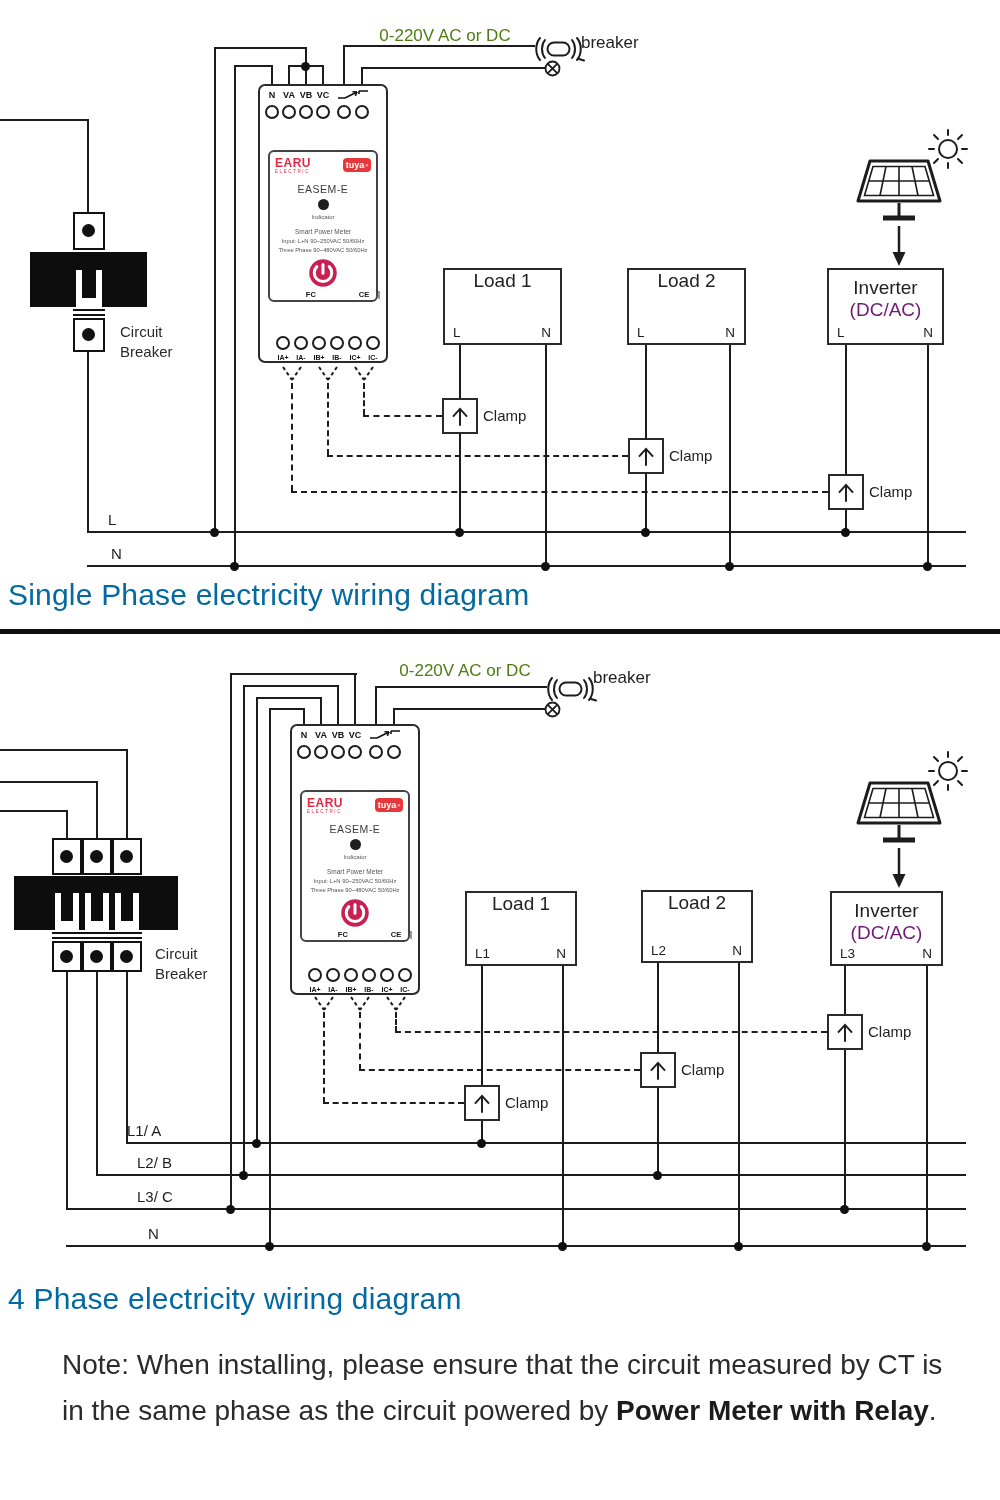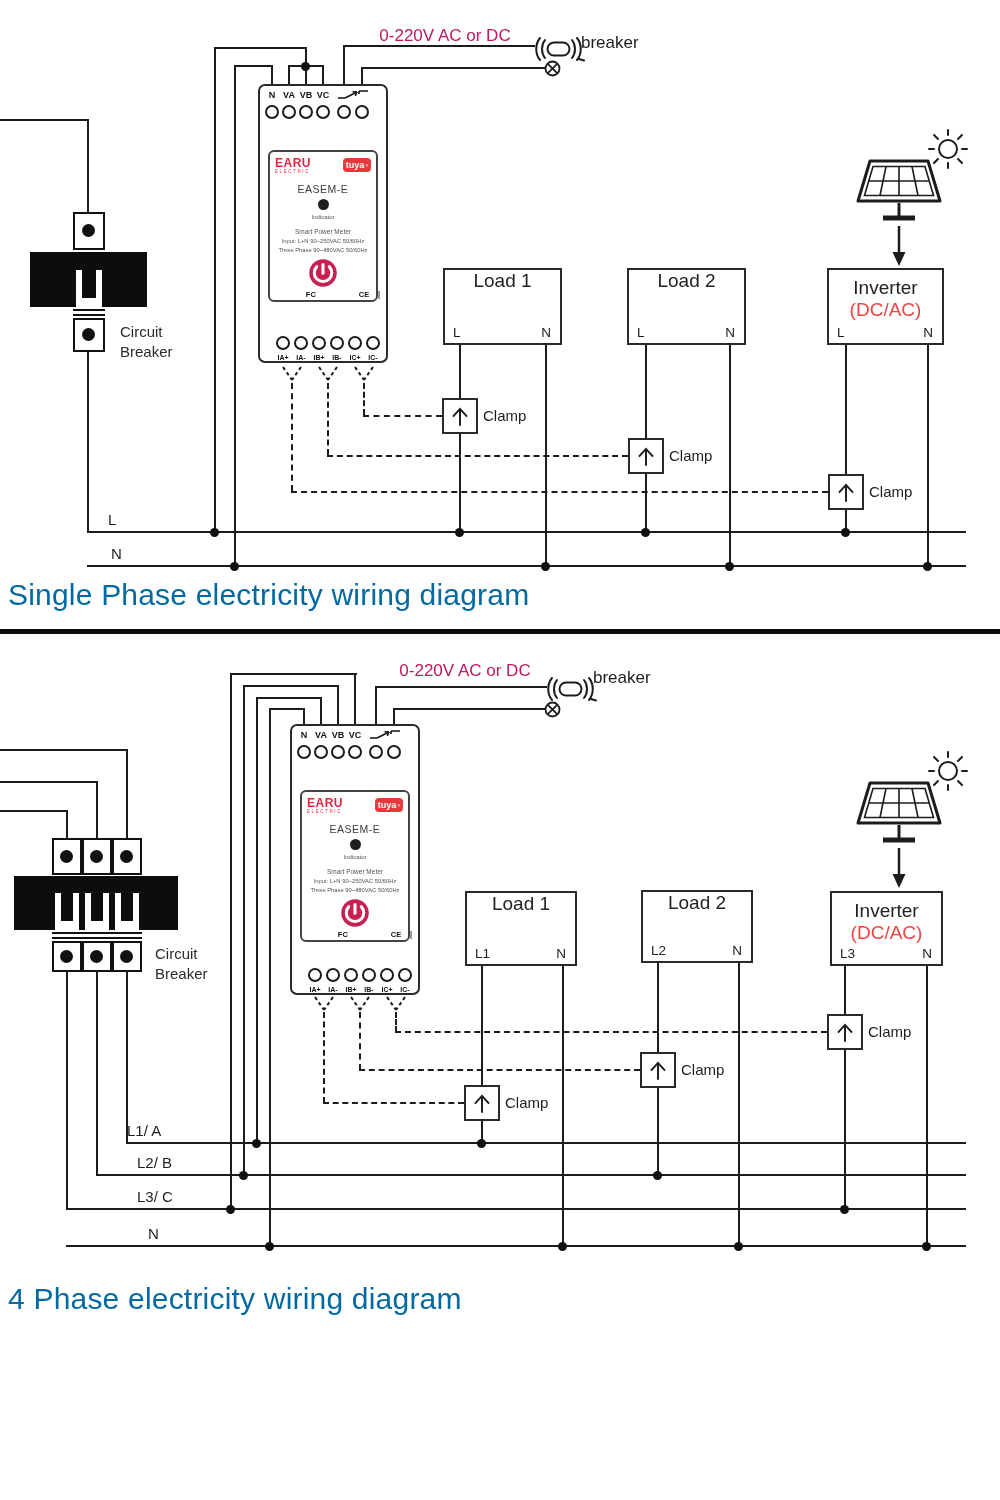--- a/index.html
+++ b/index.html
@@ -6,21 +6,21 @@
   .canvas{position:relative;width:1000px;height:1500px;background:#fff;overflow:hidden;
           font-family:"Liberation Sans",sans-serif;color:#222;}
   .w{position:absolute;background:#1c1c1c;}
   .dash-h{position:absolute;border-top:2px dashed #1c1c1c;height:0;}
   .dash-v{position:absolute;border-left:2px dashed #1c1c1c;width:0;}
   .dot{position:absolute;width:9px;height:9px;background:#101010;border-radius:50%;}
   .box{position:absolute;border:2px solid #2a2a2a;background:#fff;box-sizing:border-box;}
   .abs{position:absolute;}
   .lbl{position:absolute;font-size:15px;color:#1e1e1e;white-space:nowrap;}
   .lbl.big{font-size:17px;}
-  .supply{position:absolute;width:150px;text-align:center;font-size:17px;color:#be185d;}
+  .supply{position:absolute;width:150px;text-align:center;font-size:17px;color:#4d7c0f;}
   .cb-lbl{position:absolute;font-size:15px;color:#2a2a2a;width:70px;line-height:1.32;}
   .title{position:absolute;left:8px;width:100%;font-size:30px;color:#0369a1;letter-spacing:.2px;}
   .divider{position:absolute;left:0;width:1000px;height:5px;background:#0d0d0d;}
   .note{position:absolute;left:62px;top:1342px;width:908px;font-size:28px;line-height:1.64;color:#2b2b2b;margin:0;}
   .note b{color:#1c1c1c;}
   
   .meter{border-radius:7px;border-width:2.5px;}
   .tc{position:absolute;width:14px;height:14px;border:2px solid #1c1c1c;border-radius:50%;background:#fff;box-sizing:border-box;top:19px;}
   .ctc{top:auto;bottom:11px;}
   .tl{position:absolute;top:4px;transform:translateX(-50%);font-size:9px;font-weight:bold;color:#111;}
@@ -39,21 +39,21 @@
   .sl1{top:76px;font-size:6.5px;}
   .sl2{top:86px;font-size:5.8px;}
   .sl3{top:95px;font-size:5.8px;}
   .pwr{position:absolute;left:50%;top:106px;margin-left:-15px;}
   .certs{position:absolute;left:0;top:138px;width:100%;display:flex;align-items:center;justify-content:center;gap:3px;}
   .certs b{font-size:7.5px;color:#111;margin-left:40px;}
   .sq{display:inline-block;width:6px;height:6px;border:1.2px solid #9a9a9a;}
   
   .load-title{text-align:center;font-size:19px;color:#222;padding-top:0;}
   .load-title.inv{padding-top:7px;line-height:1.18;}
-  .load-sub{text-align:center;font-size:19px;color:#ef4444;}
+  .load-sub{text-align:center;font-size:19px;color:#701a75;}
   .t{position:absolute;bottom:3px;font-size:13.5px;color:#222;}
   .t.le{left:8px;} .t.ri{right:9px;}
   .clamp{position:absolute;width:36px;height:36px;border:2px solid #2a2a2a;background:#fff;box-sizing:border-box;
          display:flex;align-items:center;justify-content:center;}
   
   .cb-box{position:absolute;border:2px solid #111;background:#fff;box-sizing:border-box;}
   .cb-dot{position:absolute;width:13px;height:13px;background:#111;border-radius:50%;}
   .band{position:absolute;background:#0d0d0d;}
   .notch-w{position:absolute;background:#fff;}
   .notch-b{position:absolute;background:#0d0d0d;}
@@ -510,14 +510,15 @@
     <i class="dot" style="left:226px;top:1205px"></i>
     <i class="dot" style="left:840px;top:1205px"></i>
     <i class="dot" style="left:265px;top:1242px"></i>
     <i class="dot" style="left:558px;top:1242px"></i>
     <i class="dot" style="left:734px;top:1242px"></i>
     <i class="dot" style="left:922px;top:1242px"></i>
 
     <div class="title" style="top:1282px">4 Phase electricity wiring diagram</div>
   </section>
 
+  <p class="note"><span>Note:  When installing, please ensure that the circuit measured by CT is in the same phase as the circuit powered by </span><b>Power Meter with Relay</b><span>.</span></p>
 
 </div>
 
 </body></html>

